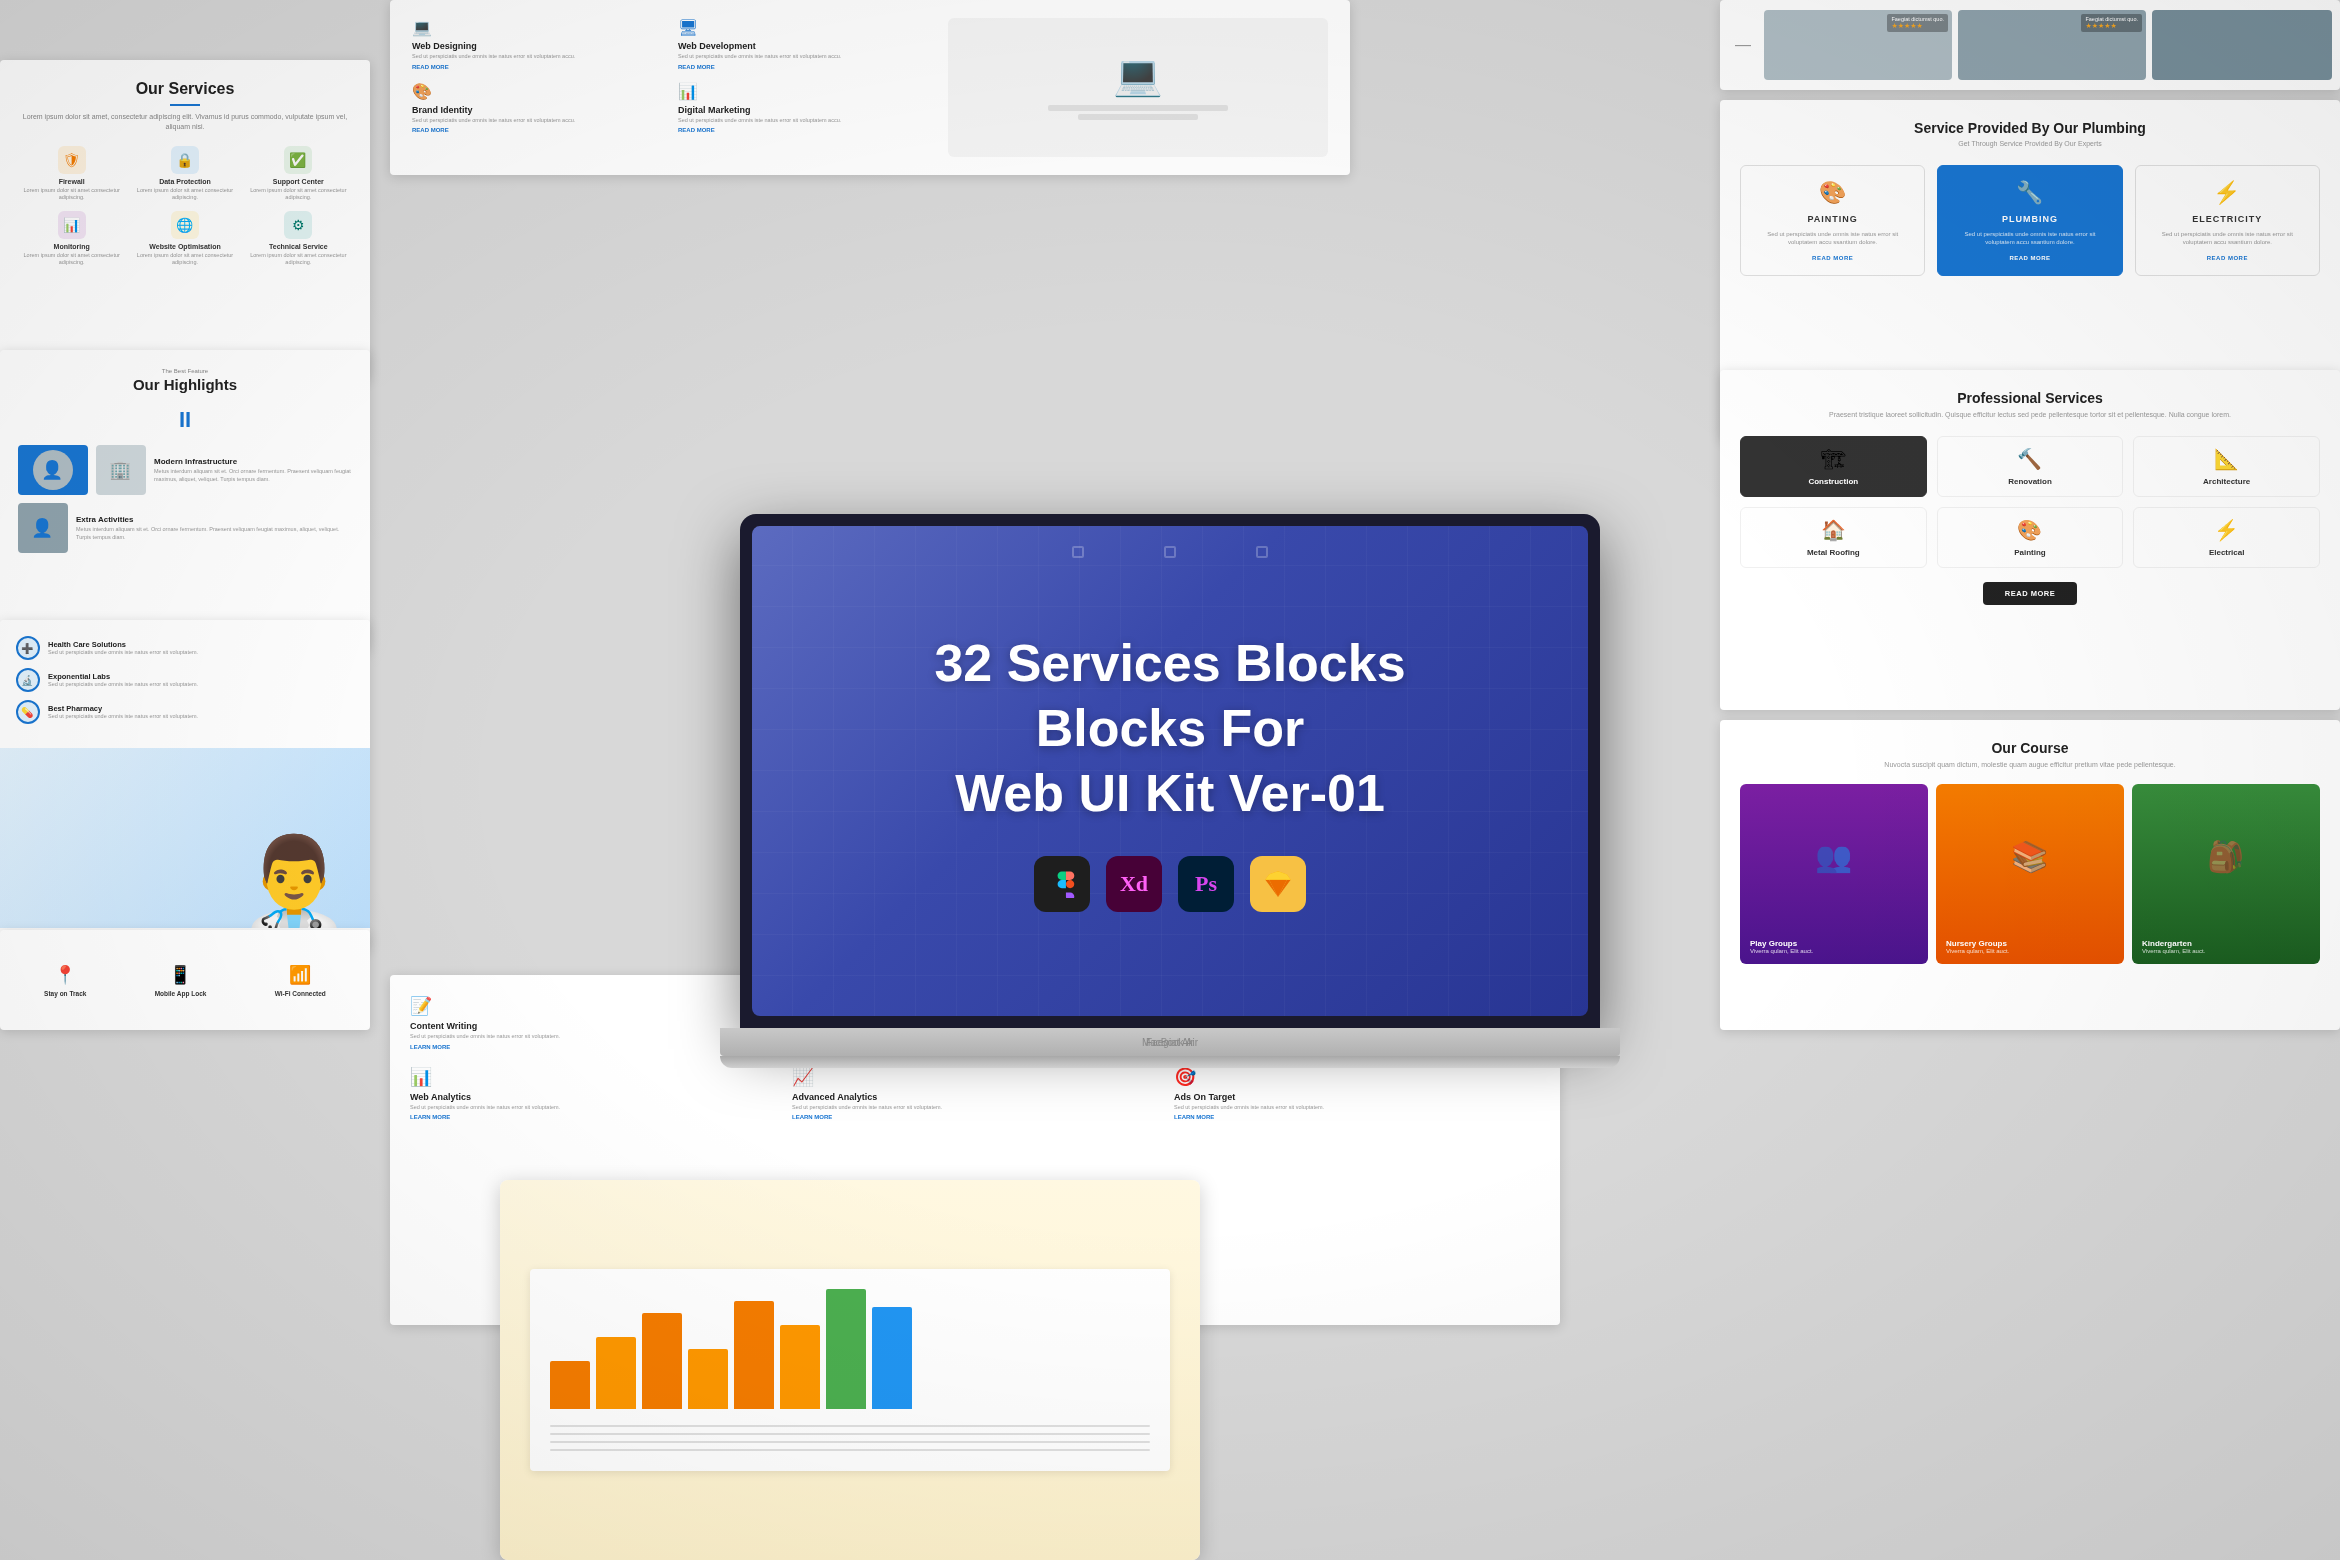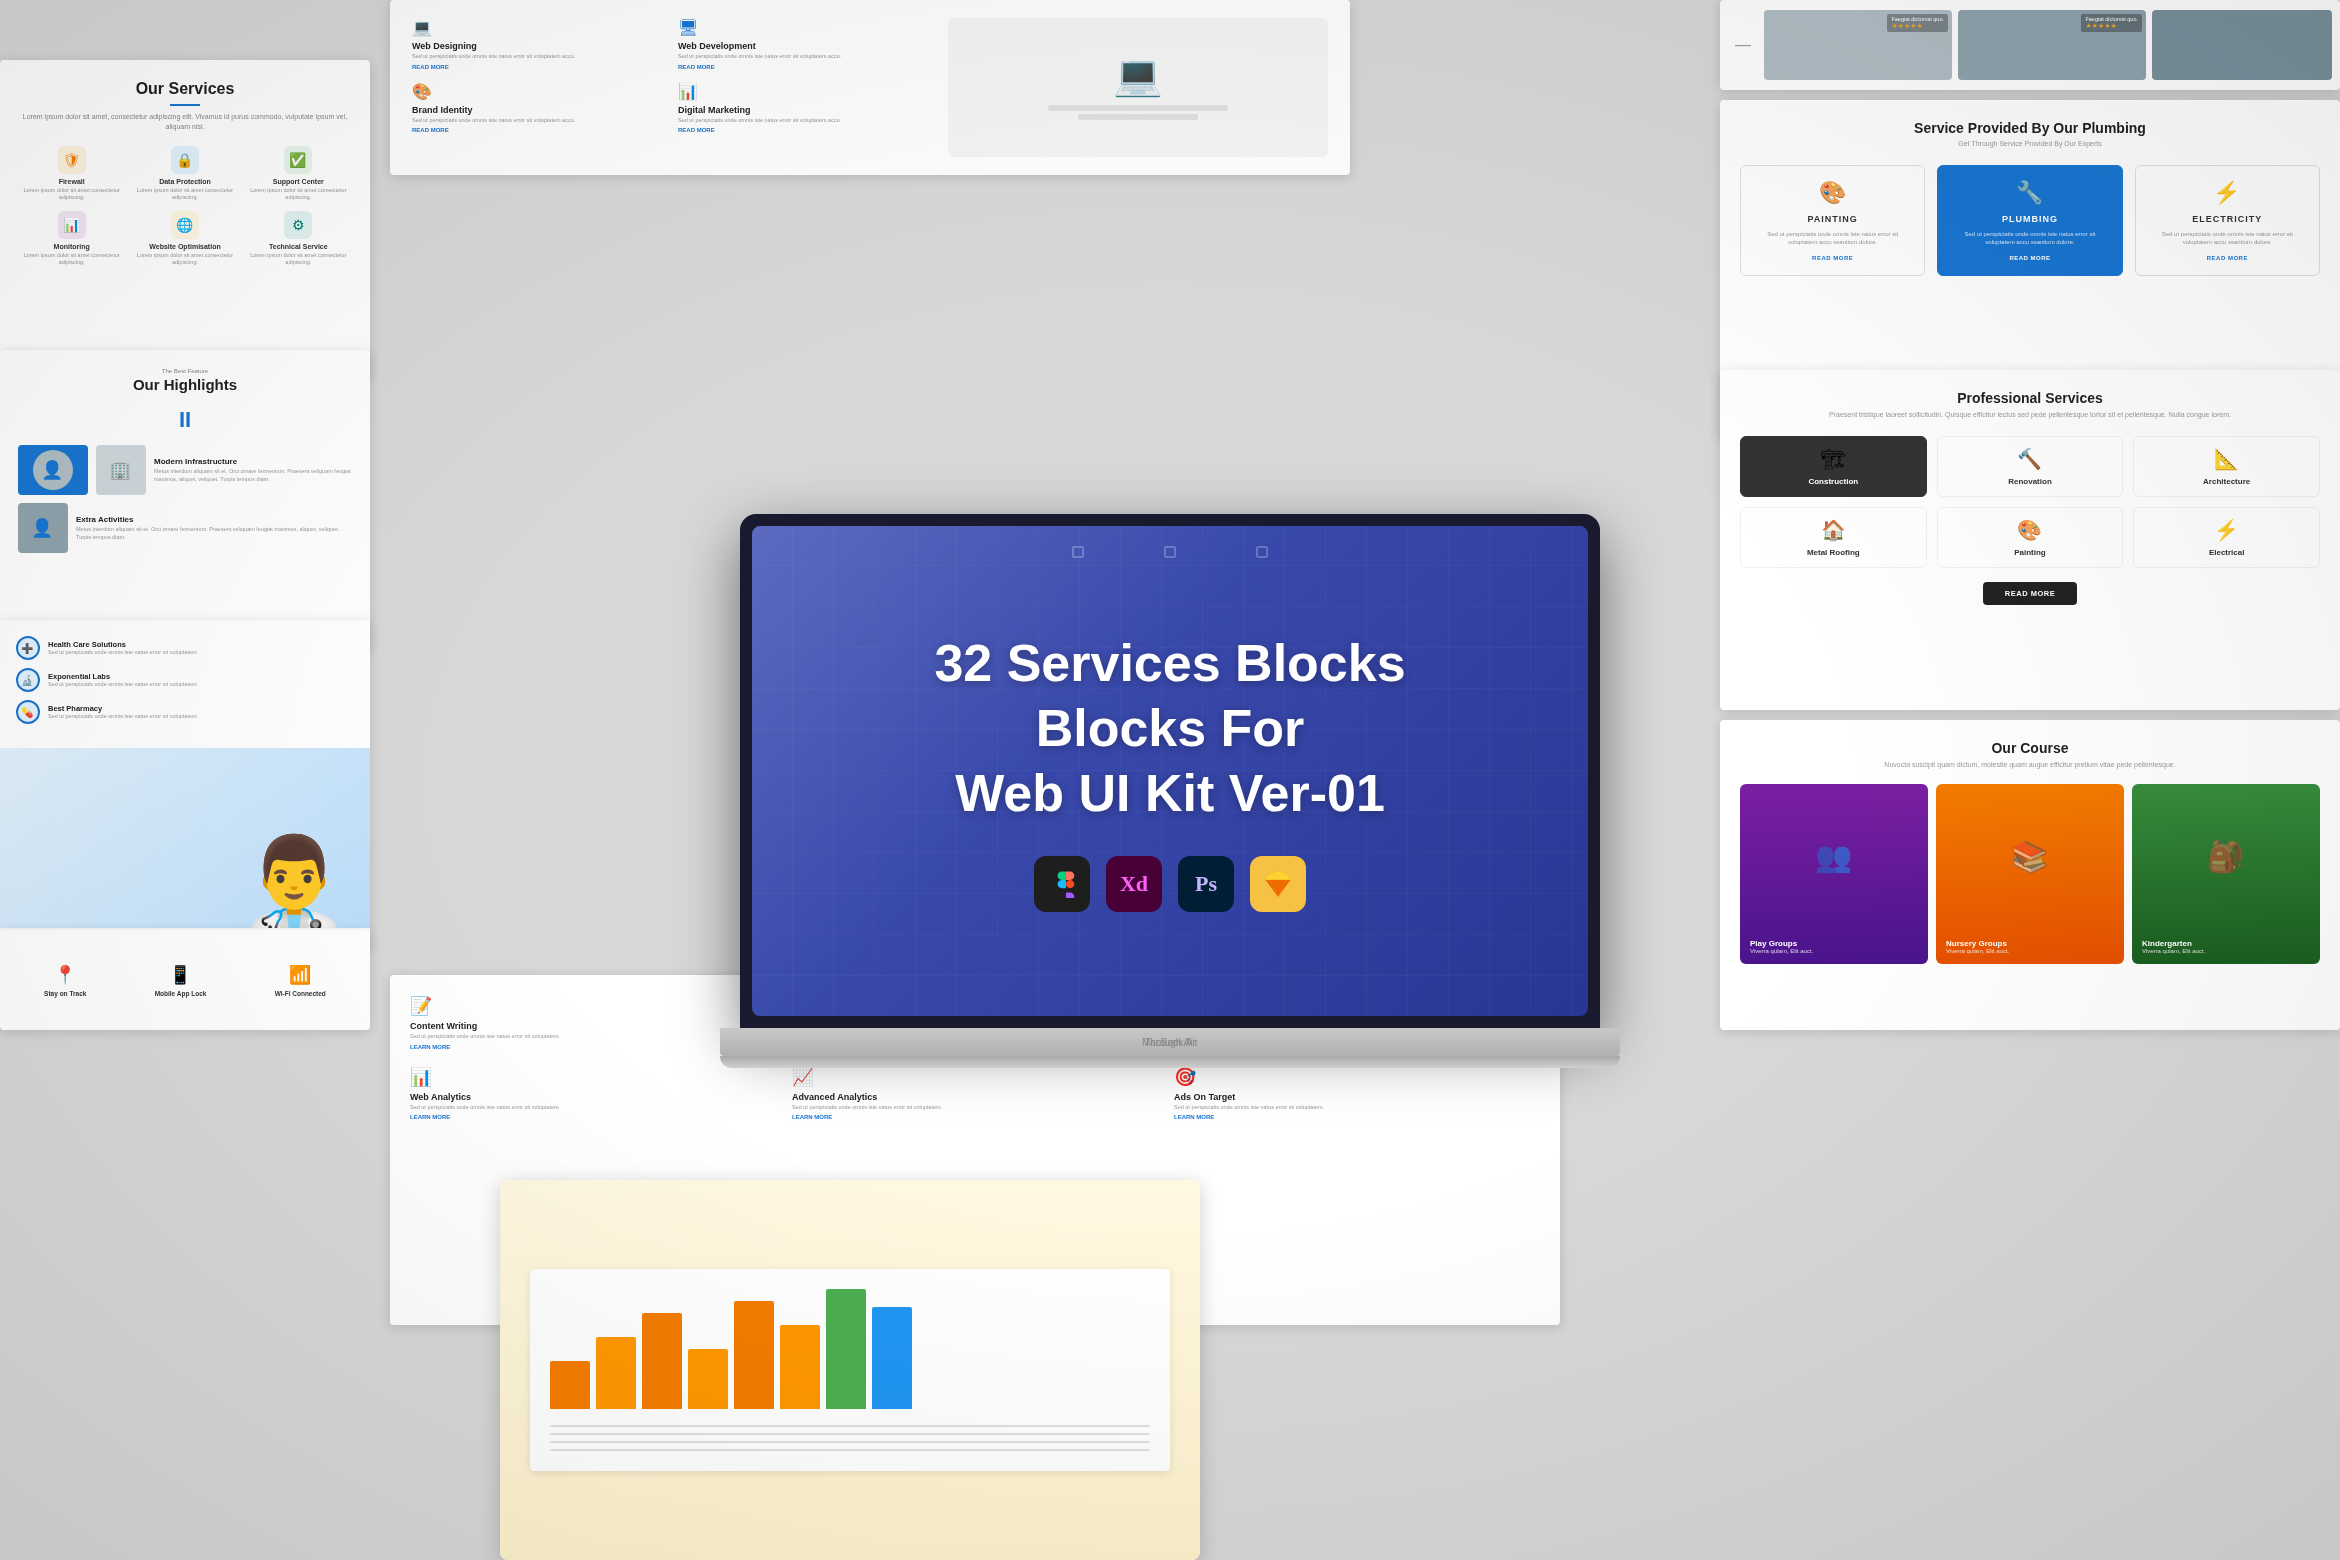--- a/index.html
+++ b/index.html
@@ -532,37 +532,37 @@
               <path d="M27 20H18.5C13.8 20 10 16.2 10 11.5C10 6.8 13.8 3 18.5 3H27V20Z" fill="#0ACF83"></path>
               <path d="M27 3H35.5C40.2 3 44 6.8 44 11.5C44 16.2 40.2 20 35.5 20H27V3Z" fill="#FF7262"></path>
               <path d="M27 37V54C27 58.7 30.8 62.5 35.5 62.5C40.2 62.5 44 58.7 44 54C44 49.3 40.2 45.5 35.5 45.5H27Z" fill="#A259FF"></path>
               <path d="M44 28.5C44 33.2 40.2 37 35.5 37C30.8 37 27 33.2 27 28.5C27 23.8 30.8 20 35.5 20C40.2 20 44 23.8 44 28.5Z" fill="#F24E1E"></path>
             </svg>
           </div>
           <div class="tool-icon tool-xd">
             <span style="font-size:22px;font-weight:900;color:#ff61f6;font-family:Arial Black;">Xd</span>
           </div>
           <div class="tool-icon tool-ps">
-            <span style="font-size:22px;font-weight:900;color:#c4b5fd;font-family:Arial Black;">Ps</span>
+            <span style="font-size:22px;font-weight:900;color:#d946ef;font-family:Arial Black;">Ps</span>
           </div>
           <div class="tool-icon tool-sketch">
             <svg width="32" height="28" viewBox="0 0 57 52" fill="none" xmlns="http://www.w3.org/2000/svg">
               <path d="M12 18L28.5 2L45 18L28.5 50L12 18Z" fill="#EC6C00"></path>
               <path d="M5 18H12L28.5 50L5 18Z" fill="#EA6C00"></path>
               <path d="M45 18H52L28.5 50L45 18Z" fill="#EA6C00"></path>
               <path d="M5 18L12 8L28.5 2L45 8L52 18H5Z" fill="#FDAD00"></path>
               <path d="M28.5 2L45 8L52 18H28.5V2Z" fill="#FDD231"></path>
               <path d="M28.5 2L12 8L5 18H28.5V2Z" fill="#FDD231"></path>
             </svg>
           </div>
         </div>
       </div>
     </div>
     <div class="macbook-base">
-      <span style="position:absolute;top:50%;left:50%;transform:translate(-50%,-50%);font-size:10px;color:#888;">Through Air</span>
+      <span style="position:absolute;top:50%;left:50%;transform:translate(-50%,-50%);font-size:10px;color:#888;">Faegiat Air</span>
     </div>
     <div class="macbook-foot"></div>
   </div>
 
   <div class="panel" style="position:absolute;right:0;top:0;width:620px;height:90px;display:flex;align-items:center;gap:6px;padding:8px;">
     <div style="width:30px;text-align:center;font-size:16px;color:#999;">—</div>
     <div style="flex:1;height:70px;border-radius:4px;background:#b0bec5;display:flex;align-items:flex-end;flex-direction:column;padding:4px;">
       <div style="background:rgba(0,0,0,.3);padding:2px 4px;border-radius:2px;">
         <div style="font-size:5.5px;color:#fff;">Faegiat dictumst quo.</div>
         <div style="font-size:7px;color:#f5a623;">★★★★★</div>

